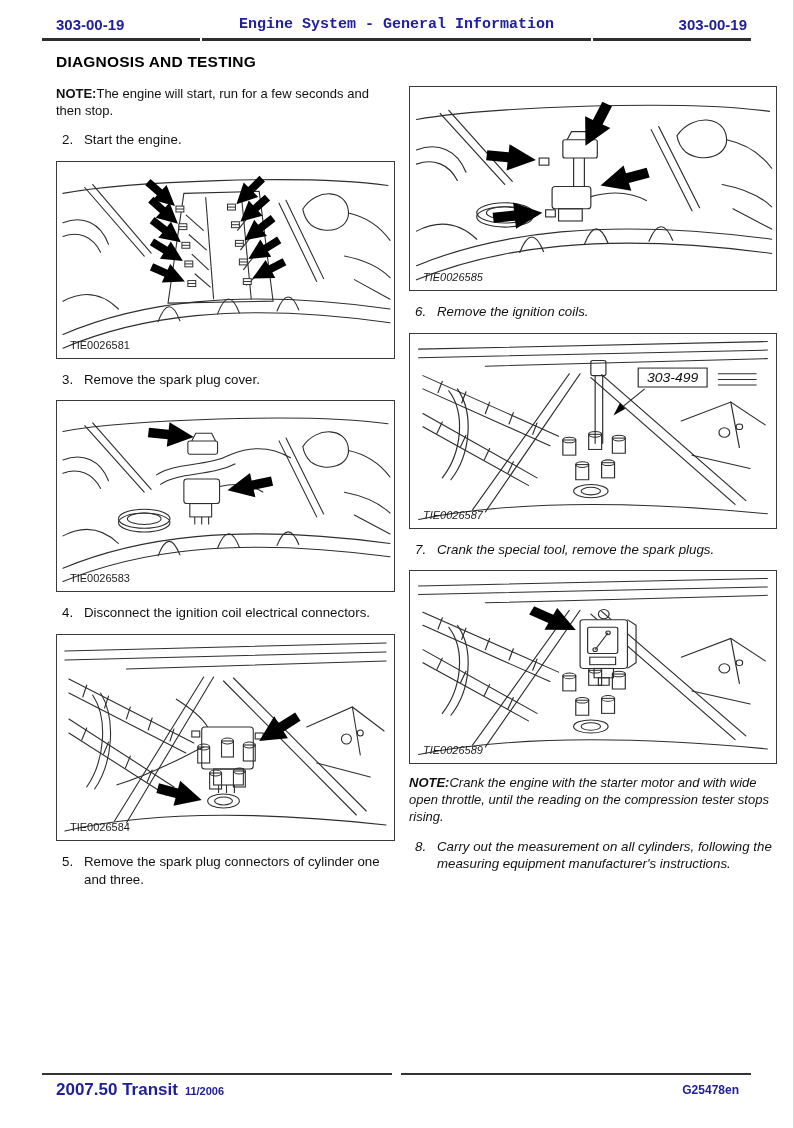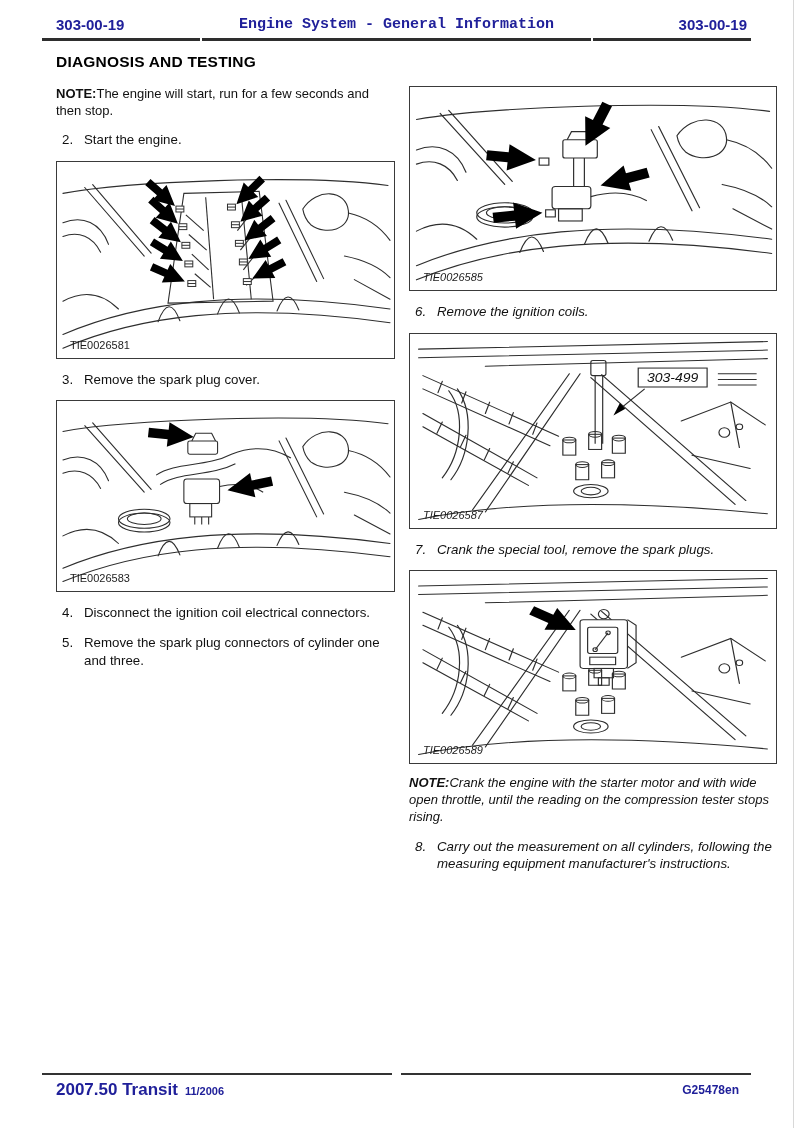--- a/index.html
+++ b/index.html
@@ -202,20 +202,39 @@
           <use href="#fatArrow" fill="#000" transform="translate(172,94) rotate(168)"></use>
         </svg>
         <div class="caption">TIE0026583</div>
       </div>
 
       <div class="step">
         <span class="num">4.</span>
         <span class="txt">Disconnect the ignition coil electrical connectors.</span>
       </div>
 
+      <div class="fig f3">
+        <svg viewBox="0 0 340 205" preserveAspectRatio="none">
+          <use href="#sceneB"></use>
+          <g fill="none" stroke="#2e2e2e" stroke-width="1.1">
+            <path d="M120,64 C136,74 146,82 152,92"></path>
+            <rect x="146" y="92" width="52" height="42" rx="3"></rect>
+            <path d="M60,150 C100,138 130,120 148,112"></path>
+            <rect x="158" y="134" width="30" height="16"></rect>
+            <path d="M163,150 L163,158"></path>
+              <path d="M171,150 L171,158"></path>
+              <path d="M179,150 L179,158"></path>
+            <rect x="136" y="96" width="8" height="6"></rect>
+              <rect x="200" y="98" width="8" height="6"></rect>
+          </g>
+          <use href="#fatArrow" fill="#000" transform="translate(204,106) rotate(148)"></use>
+          <use href="#fatArrow" fill="#000" transform="translate(146,165) rotate(15)"></use>
+        </svg>
+        <div class="caption">TIE0026584</div>
+      </div>
 
 
       <div class="step">
         <span class="num">5.</span>
         <span class="txt">Remove the spark plug connectors of cylinder one and three.</span>
       </div>
 
     </div>
 
     <div class="col-right">

